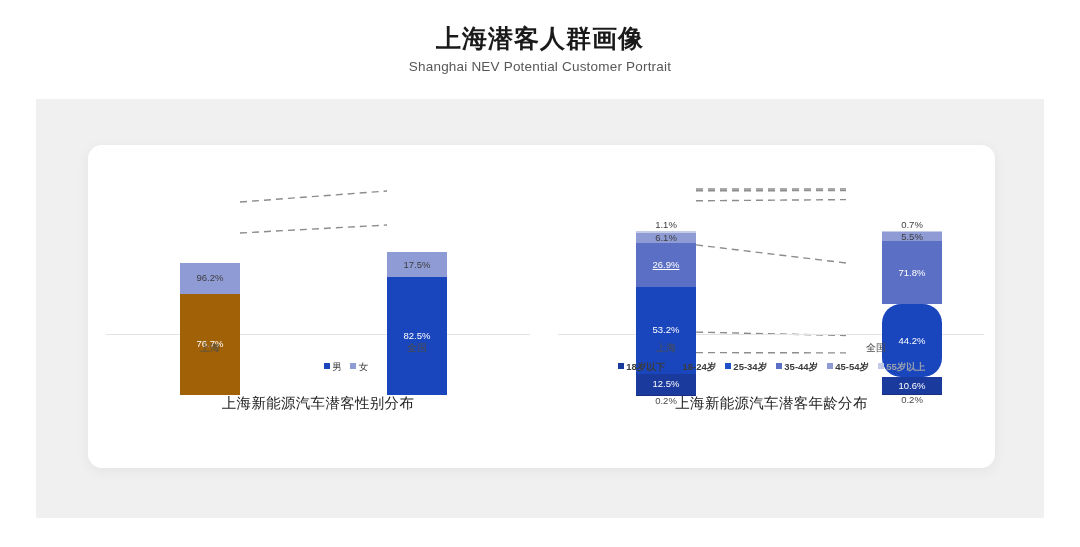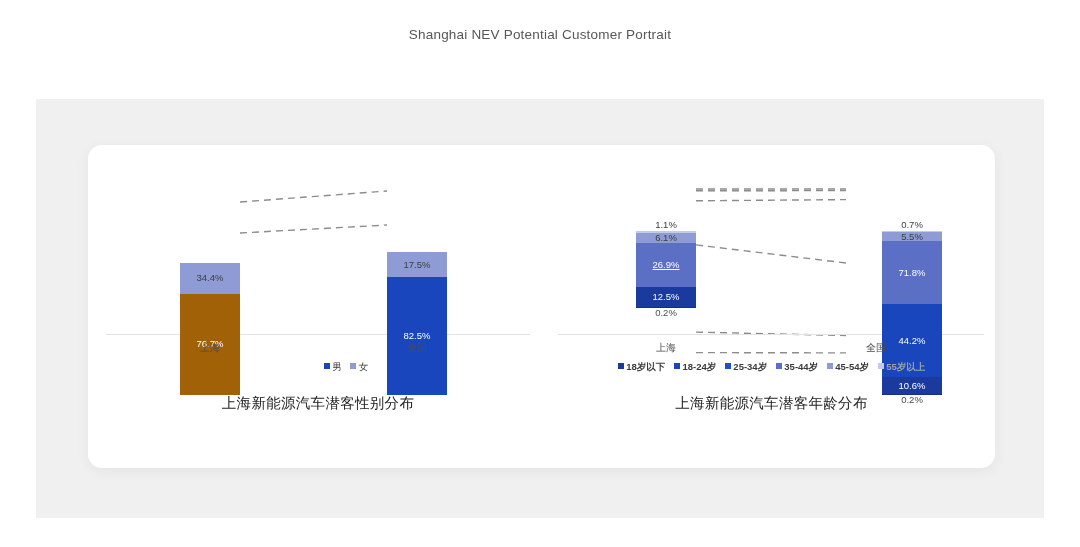--- a/index.html
+++ b/index.html
@@ -77,40 +77,41 @@
     font-size:14.5px;color:#222;letter-spacing:.3px;
   }
   svg.connectors{position:absolute;left:0;top:0;overflow:visible;}
 </style>
 </head>
 <body>
 
 <div class="page">
 
   <div class="header">
+    <div class="title">上海潜客人群画像</div>
     <div class="subtitle">Shanghai NEV Potential Customer Portrait</div>
   </div>
 
   <div class="backdrop"></div>
 
   <div class="card">
 
     <div class="chart-block" id="chart-gender">
       <div class="plot">
 
         <svg class="connectors" width="460" height="250">
           <line x1="152" y1="57" x2="299" y2="46" stroke="#8c8c8c" stroke-width="1.4" stroke-dasharray="7,5"></line>
           <line x1="152" y1="88" x2="299" y2="80" stroke="#8c8c8c" stroke-width="1.4" stroke-dasharray="7,5"></line>
         </svg>
 
         <div class="axis-line" style="left:18px;top:189px;width:424px;"></div>
 
         <div class="bar" style="left:92px;height:132px;">
           <div class="seg" style="height:30.8px;background:#8e9bd4;">
-            <span class="lbl" style="color:#3d3d3d;">34.4%</span>
+            <span class="lbl" style="color:#3d3d3d;">96.2%</span>
           </div>
           <div class="seg" style="height:101.2px;background:#a16207;">
             <span class="lbl" style="color:#ffffff;">76.7%</span>
           </div>
         </div>
         <div class="cat" style="left:77px;top:196px;">上海</div>
 
         <div class="bar" style="left:299px;height:143px;">
           <div class="seg" style="height:25px;background:#8e9bd4;">
             <span class="lbl" style="color:#3d3d3d;">17.5%</span>
@@ -147,40 +148,43 @@
         <div class="bar" style="left:88px;height:164px;">
           <div class="seg" style="height:1.8px;background:#c3cbe9;">
             <span class="lbl-out" style="top:-11px;color:#3d3d3d;">1.1%</span>
           </div>
           <div class="seg" style="height:10px;background:#8e9bd4;">
             <span class="lbl" style="color:#3d3d3d;">6.1%</span>
           </div>
           <div class="seg" style="height:44.1px;background:#5b6fc4;">
             <span class="lbl" style="color:#ffffff;text-decoration:underline;">26.9%</span>
           </div>
+          <div class="seg" style="height:87.2px;background:#1a46bd;">
+            <span class="lbl" style="color:#ffffff;">53.2%</span>
+          </div>
           <div class="seg" style="height:20.5px;background:#1a3a9e;">
             <span class="lbl" style="color:#ffffff;">12.5%</span>
           </div>
           <div class="seg" style="height:0.4px;background:#14307f;">
             <span class="lbl-out" style="top:1px;color:#4a4a4a;">0.2%</span>
           </div>
         </div>
         <div class="cat" style="left:73px;top:196px;">上海</div>
 
         <div class="bar" style="left:298px;height:164px;margin-left:36px;">
           <div class="seg" style="height:1.1px;background:#c3cbe9;">
             <span class="lbl-out" style="top:-11px;color:#3d3d3d;">0.7%</span>
           </div>
           <div class="seg" style="height:9px;background:#8e9bd4;">
             <span class="lbl" style="color:#3d3d3d;">5.5%</span>
           </div>
           <div class="seg" style="height:63.4px;background:#5b6fc4;">
             <span class="lbl" style="color:#ffffff;">71.8%</span>
           </div>
-          <div class="seg" style="height:72.5px;background:#1a46bd;">
+          <div class="seg" style="height:72.5px;background:#1a46bd;border-radius:19px;">
             <span class="lbl" style="color:#ffffff;">44.2%</span>
           </div>
           <div class="seg" style="height:17.4px;background:#1a3a9e;">
             <span class="lbl" style="color:#ffffff;">10.6%</span>
           </div>
           <div class="seg" style="height:0.4px;background:#14307f;">
             <span class="lbl-out" style="top:1px;color:#4a4a4a;">0.2%</span>
           </div>
         </div>
         <div class="cat" style="left:283px;top:196px;">全国</div>

